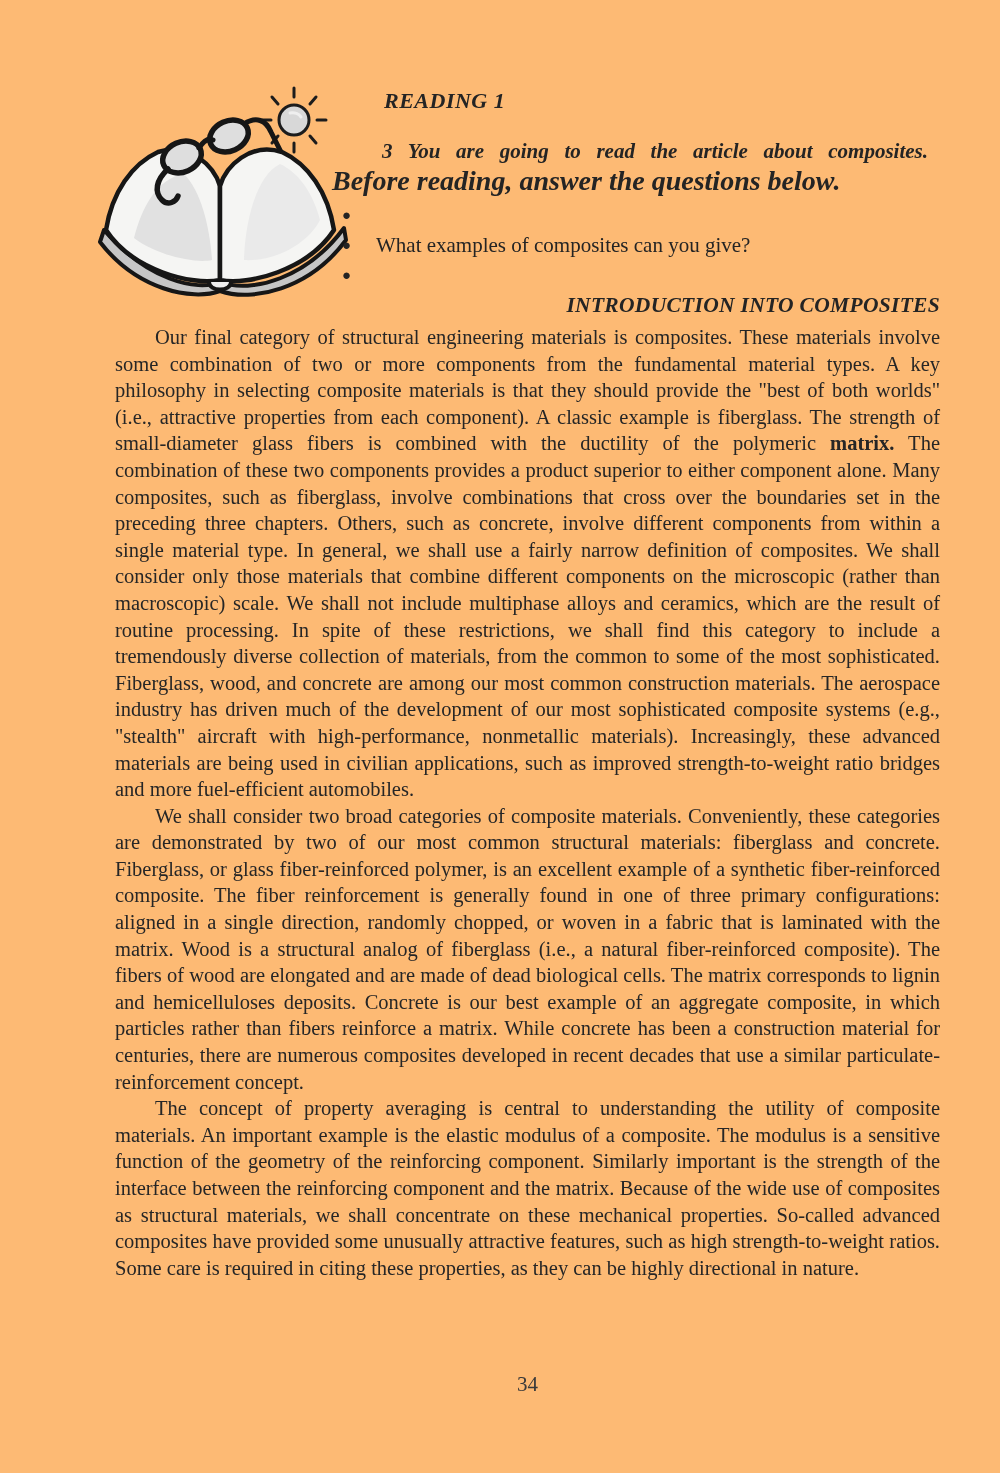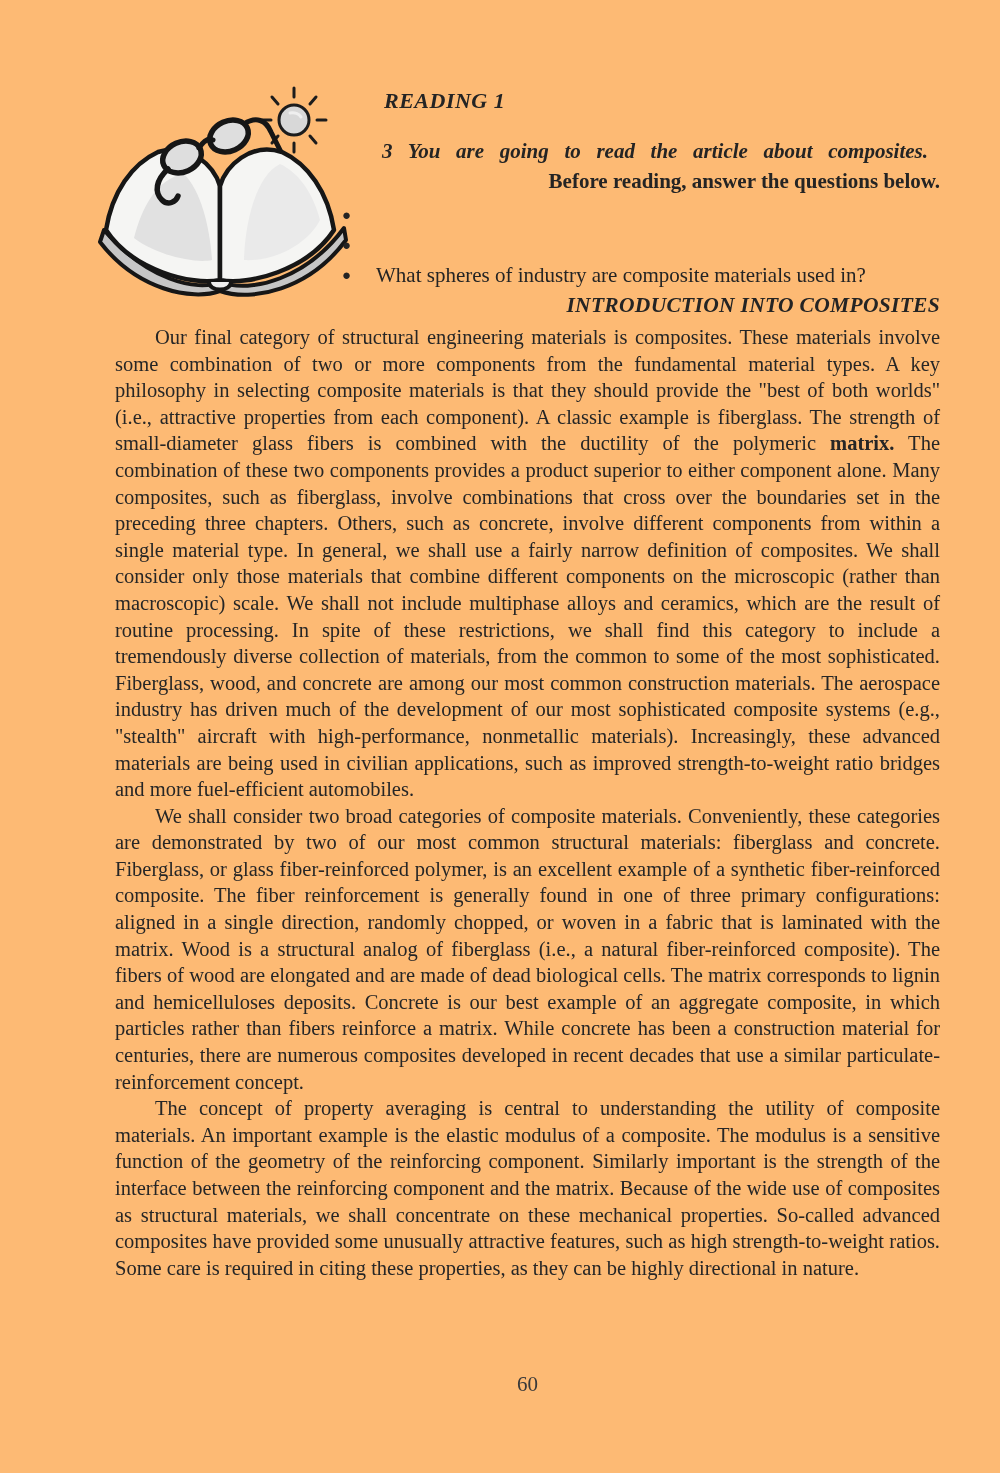--- a/index.html
+++ b/index.html
@@ -44,24 +44,24 @@
     font-size: 21px;
     line-height: 30px;
     font-weight: bold;
     font-style: italic;
     text-indent: 50px;
     text-align: justify;
     text-align-last: justify;
   }
   .task-line2 {
     margin: 0;
-    font-size: 21px;
+    font-size: 28px;
     line-height: 30px;
     font-weight: bold;
-    text-align: right;
+    font-style: italic;
   }
   .questions {
     list-style: none;
     margin: 4px 0 0 0;
     padding: 0;
     font-size: 21px;
   }
   .questions li {
     display: flex;
     align-items: flex-start;
@@ -159,30 +159,30 @@
   <div class="header-block">
     <h1 class="reading-title">READING 1</h1>
     <p class="task-line1">3  You are going to read the article about composites.</p>
     <p class="task-line2">Before reading, answer the questions below.</p>
     <ul class="questions">
       <li>
         <span class="bullet">●</span>
       </li>
       <li>
         <span class="bullet">●</span>
+        <span class="q-text">What examples of composites can you give?</span>
       </li>
       <li>
         <span class="bullet">●</span>
-        <span class="q-text">What spheres of industry are composite materials used in?</span>
       </li>
     </ul>
   </div>
 
   <div class="article">
     <h2 class="article-title">INTRODUCTION INTO COMPOSITES</h2>
     <p class="body-para"><span>Our final category of structural engineering materials is composites. These materials involve some combination of two or more components from the fundamental material types. A key philosophy in selecting composite materials is that they should provide the "best of both worlds" (i.e., attractive properties from each component). A classic example is fiberglass. The strength of small-diameter glass fibers is combined with the ductility of the polymeric </span><b>matrix.</b><span> The combination of these two components provides a product superior to either component alone. Many composites, such as fiberglass, involve combinations that cross over the boundaries set in the preceding three chapters. Others, such as concrete, involve different components from within a single material type. In general, we shall use a fairly narrow definition of composites. We shall consider only those materials that combine different components on the microscopic (rather than macroscopic) scale. We shall not include multiphase alloys and ceramics, which are the result of routine processing. In spite of these restrictions, we shall find this category to include a tremendously diverse collection of materials, from the common to some of the most sophisticated. Fiberglass, wood, and concrete are among our most common construction materials. The aerospace industry has driven much of the development of our most sophisticated composite systems (e.g., "stealth" aircraft with high-performance, nonmetallic materials). Increasingly, these advanced materials are being used in civilian applications, such as improved strength-to-weight ratio bridges and more fuel-efficient automobiles.</span></p>
     <p class="body-para">We shall consider two broad categories of composite materials. Conveniently, these categories are demonstrated by two of our most common structural materials: fiberglass and concrete. Fiberglass, or glass fiber-reinforced polymer, is an excellent example of a synthetic fiber-reinforced composite. The fiber reinforcement is generally found in one of three primary configurations: aligned in a single direction, randomly chopped, or woven in a fabric that is laminated with the matrix. Wood is a structural analog of fiberglass (i.e., a natural fiber-reinforced composite). The fibers of wood are elongated and are made of dead biological cells. The matrix corresponds to lignin and hemicelluloses deposits. Concrete is our best example of an aggregate composite, in which particles rather than fibers reinforce a matrix. While concrete has been a construction material for centuries, there are numerous composites developed in recent decades that use a similar particulate-reinforcement concept.</p>
     <p class="body-para">The concept of property averaging is central to understanding the utility of composite materials. An important example is the elastic modulus of a composite. The modulus is a sensitive function of the geometry of the reinforcing component. Similarly important is the strength of the interface between the reinforcing component and the matrix. Because of the wide use of composites as structural materials, we shall concentrate on these mechanical properties. So-called advanced composites have provided some unusually attractive features, such as high strength-to-weight ratios. Some care is required in citing these properties, as they can be highly directional in nature.</p>
   </div>
 
-  <div class="page-number">60</div>
+  <div class="page-number">34</div>
 
 </div>
 
 </body></html>

